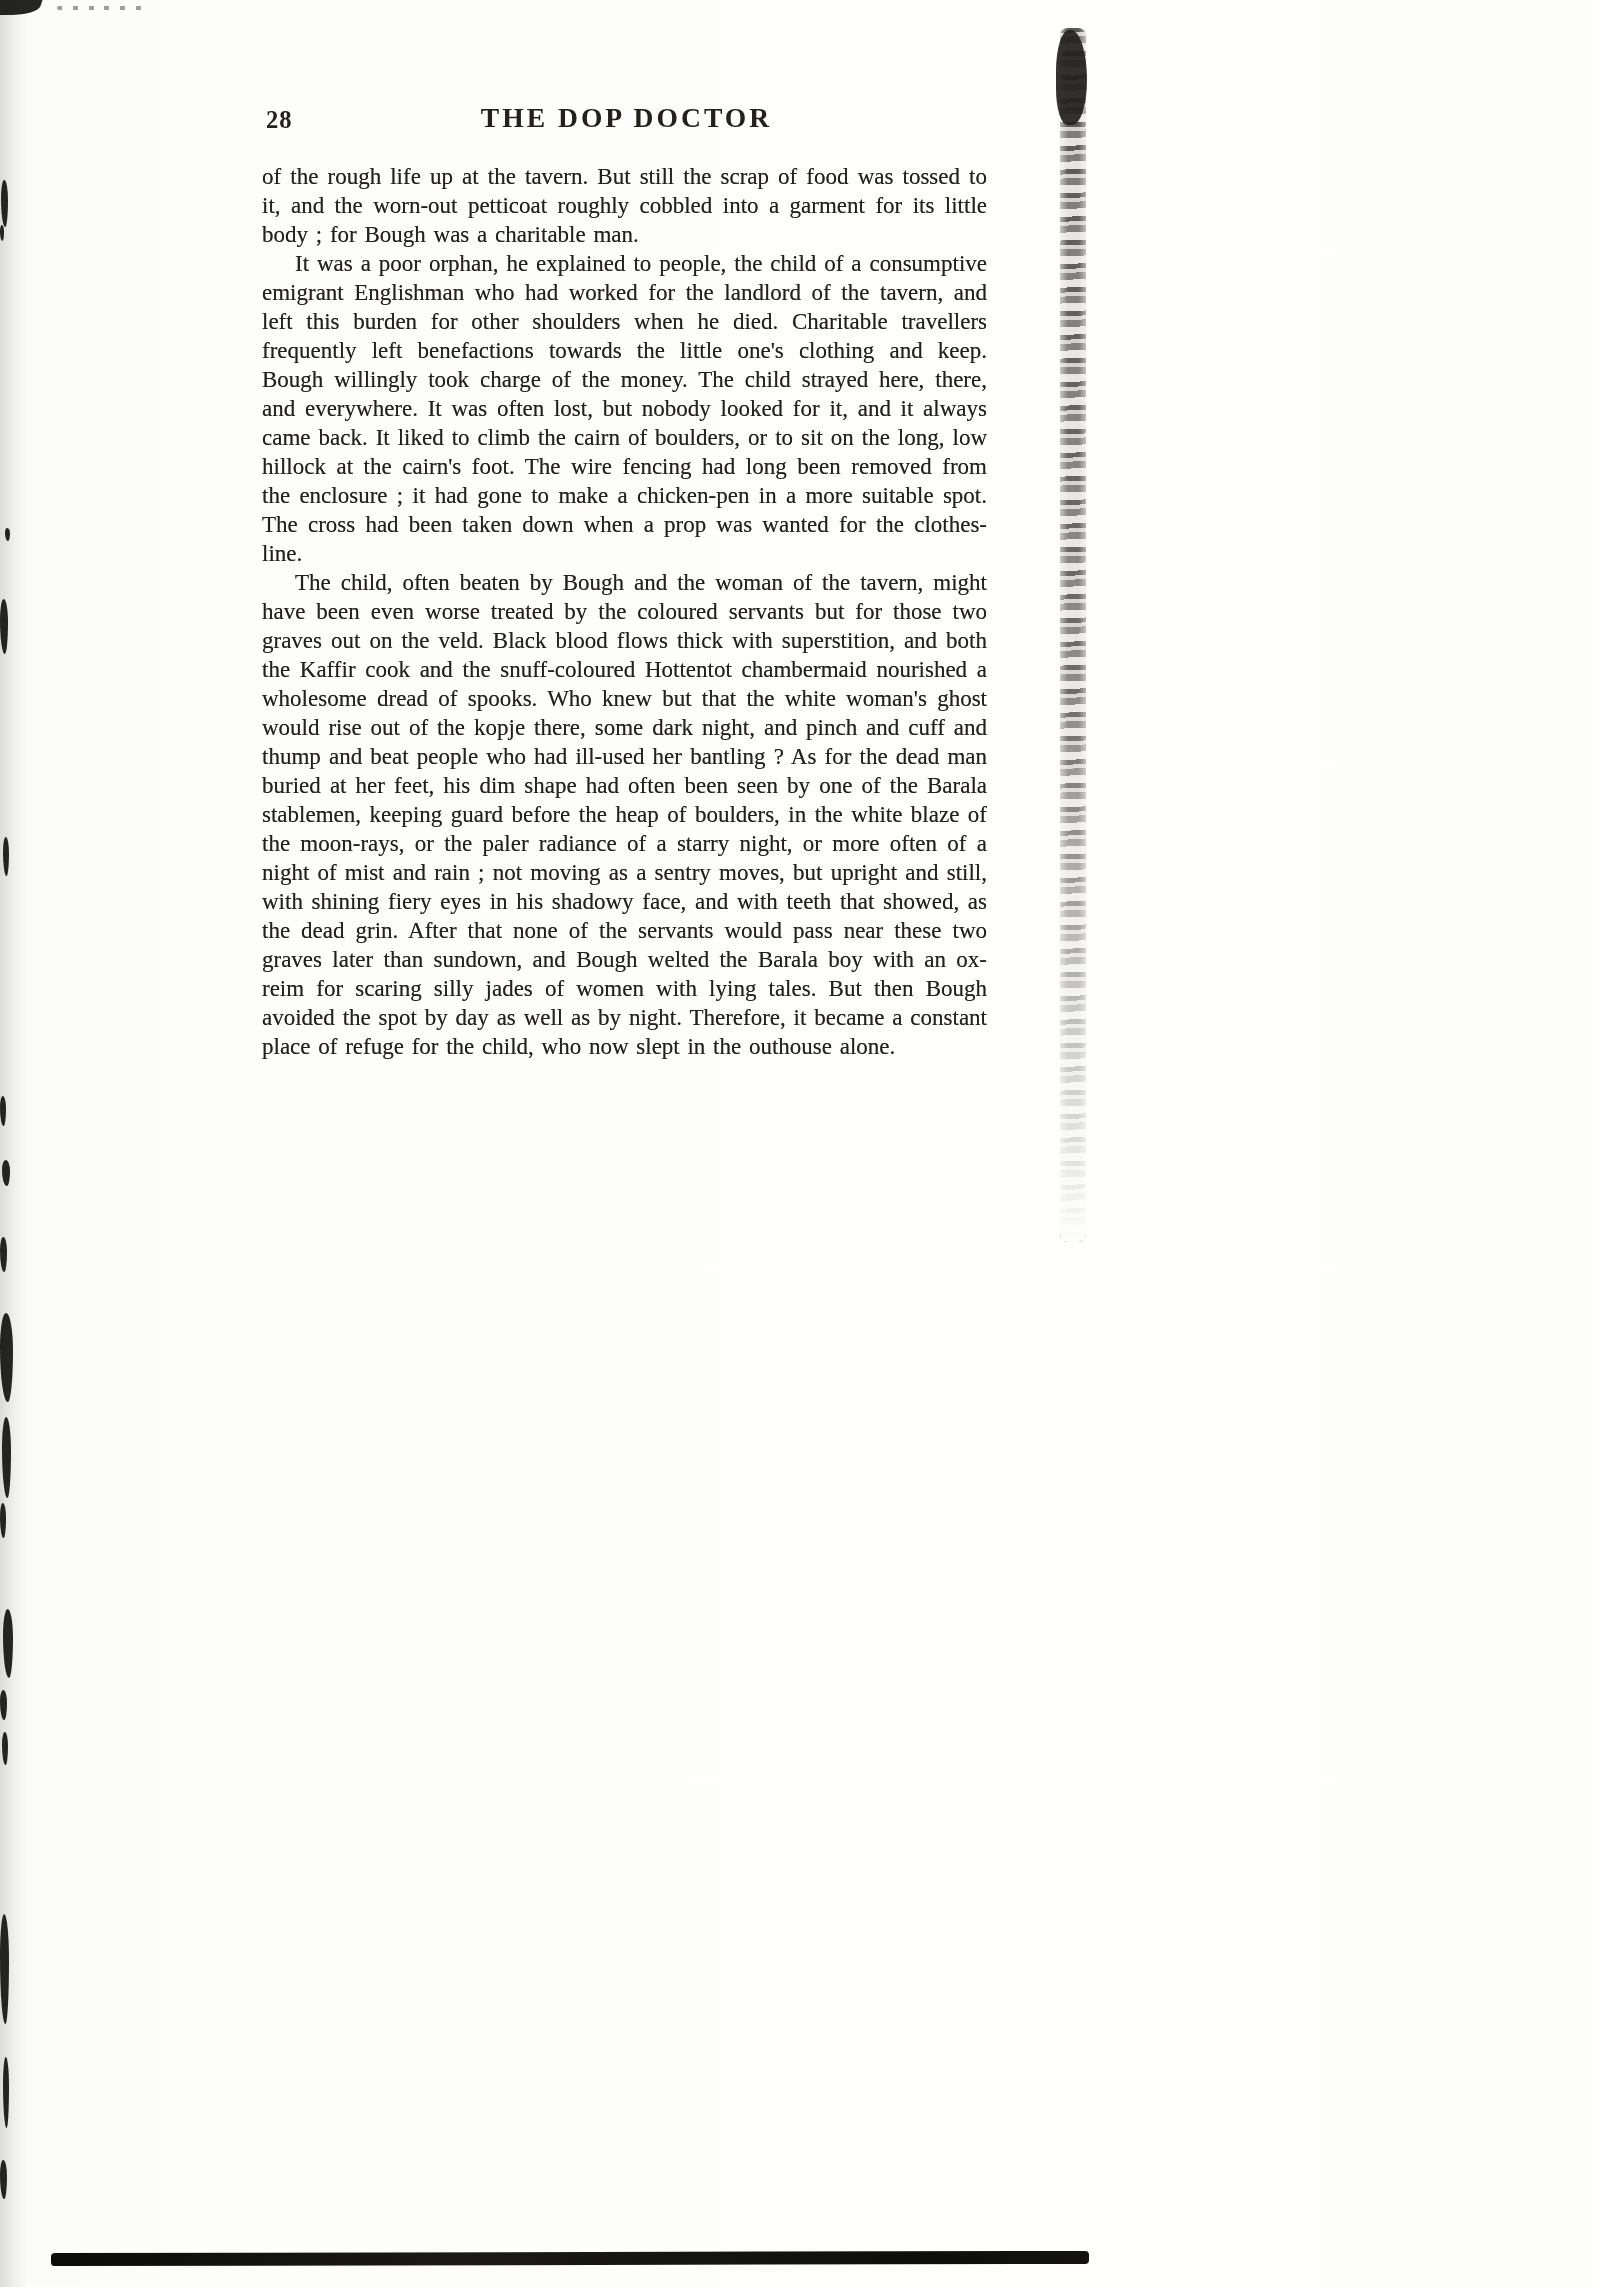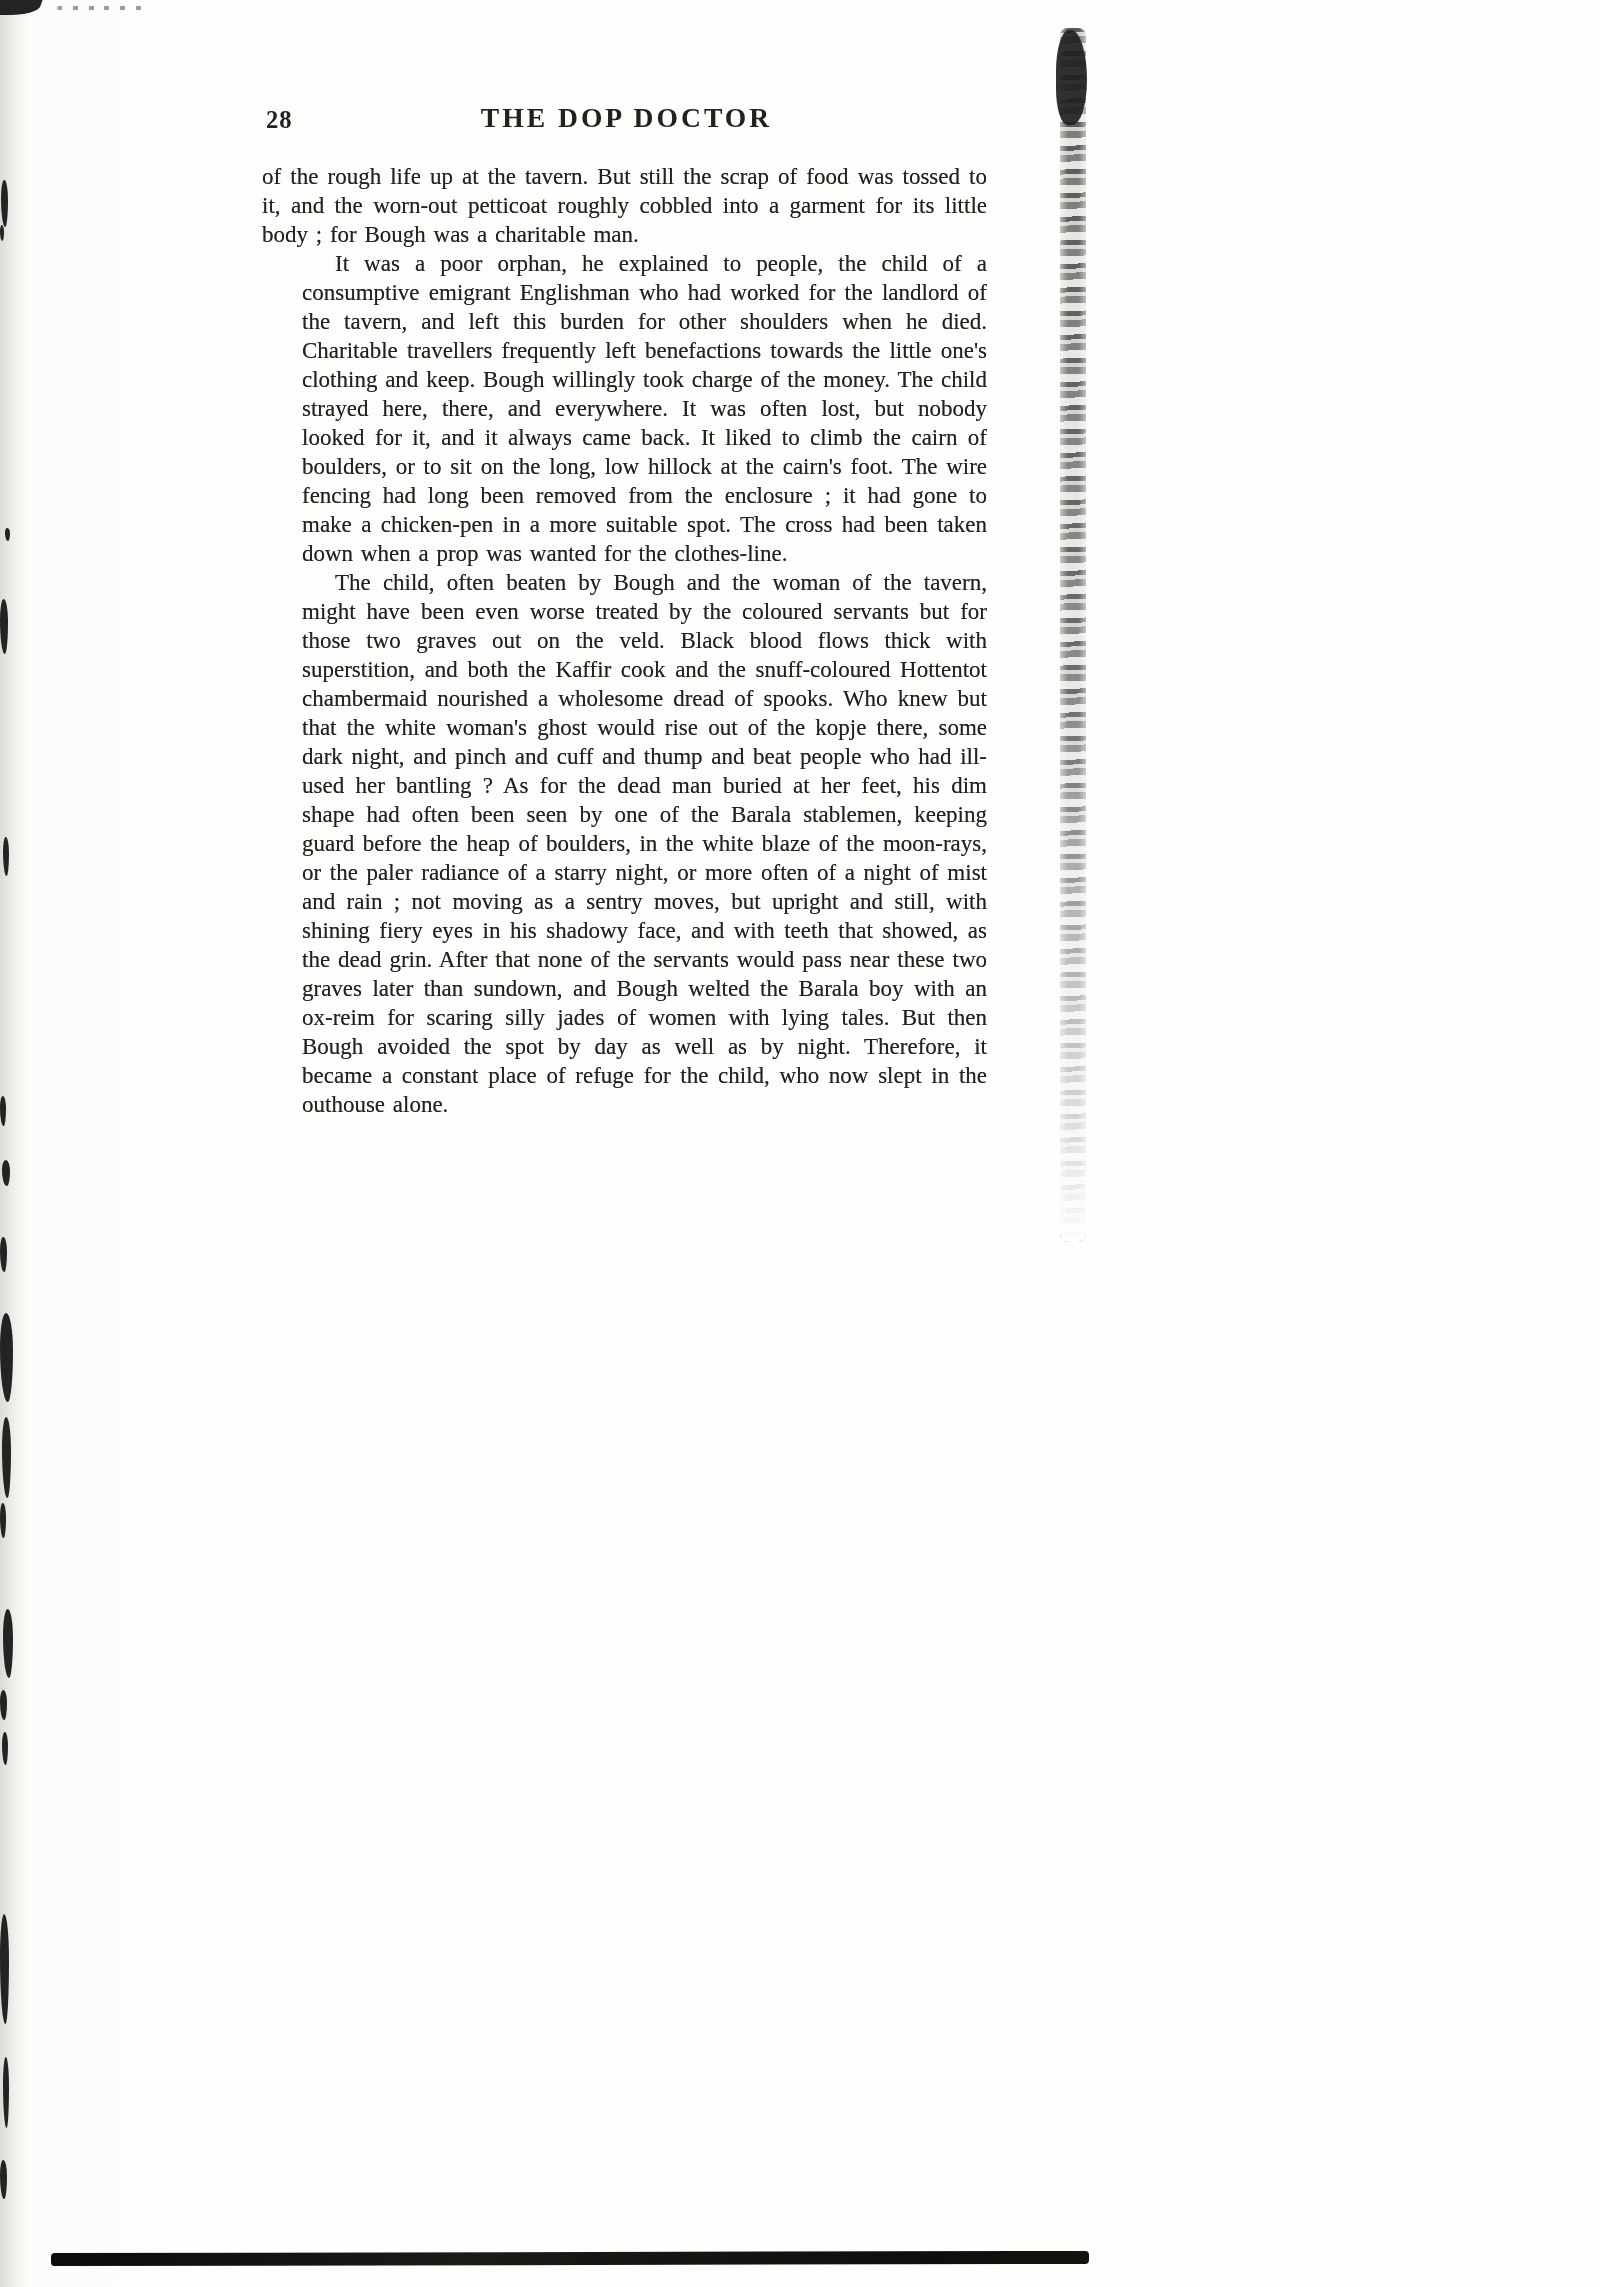--- a/index.html
+++ b/index.html
@@ -17,21 +17,21 @@
   .head-title{font-size:27.6px;font-weight:700;letter-spacing:3px;white-space:nowrap;text-align:right;}
   .page-body{position:absolute;left:262px;top:162px;width:725px;}
   .bp{
     margin:0;
     font-size:23px;
     line-height:29px;
     text-align:justify;
     word-spacing:2px;
     text-shadow:0 0 0.6px rgba(32,29,25,0.55);
   }
-  .bp.indent{text-indent:33px;margin-left:40px;}
+  .bp.indent{text-indent:33px;}
   
   .left-shade{
     position:absolute;left:0;top:0;width:27.6px;height:2287px;
     background:linear-gradient(90deg, rgba(55,52,48,0.16), rgba(55,52,48,0.05) 55%, rgba(55,52,48,0));
   }
   .mark{
     position:absolute;
     background:#121210;
     border-radius:46% 54% 40% 60% / 38% 42% 58% 62%;
     opacity:.92;

